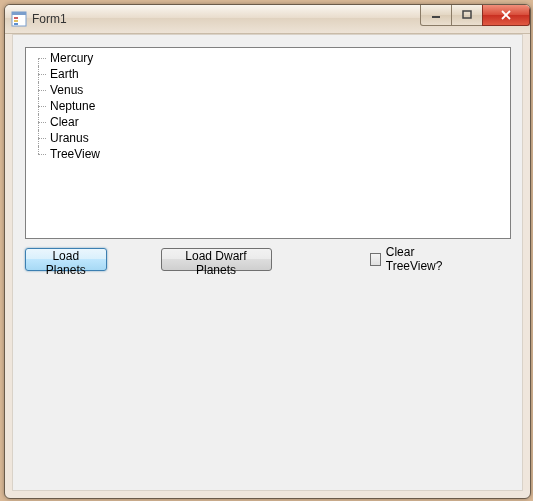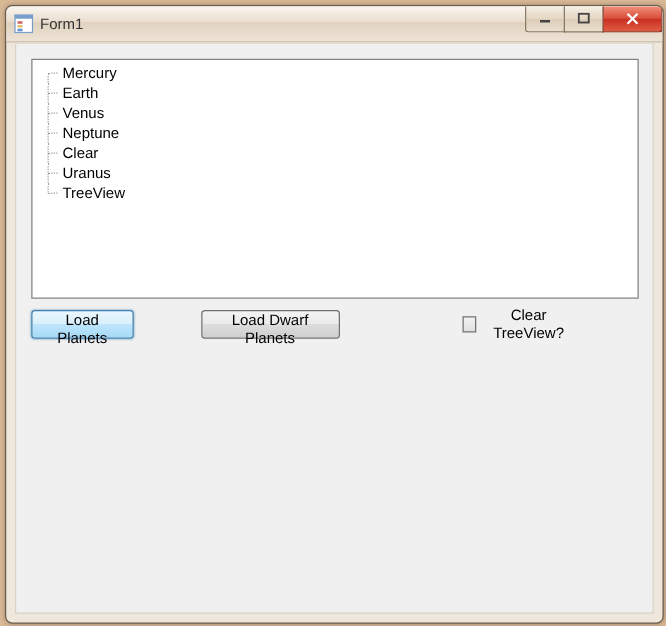--- a/index.html
+++ b/index.html
@@ -154,21 +154,20 @@
   .wf-button.focused {
     border-color: #3c7fb1;
     box-shadow: 0 0 2px rgba(60,127,177,0.8);
     background: linear-gradient(to bottom, #eaf6fd 0%, #d9f0fc 49%, #bee6fd 50%, #a7d9f5 100%);
   }
   .spacer { flex: 1; }
   .checkbox-wrap {
     display: flex;
     align-items: center;
     margin-right: 50px;
-    text-align: center;
   }
   .wf-checkbox {
     width: 13px;
     height: 13px;
     border: 1px solid #707070;
     background: linear-gradient(to bottom, #f4f4f4, #e0e0e0);
     margin-right: 5px;
     box-sizing: border-box;
   }
   .checkbox-label {

